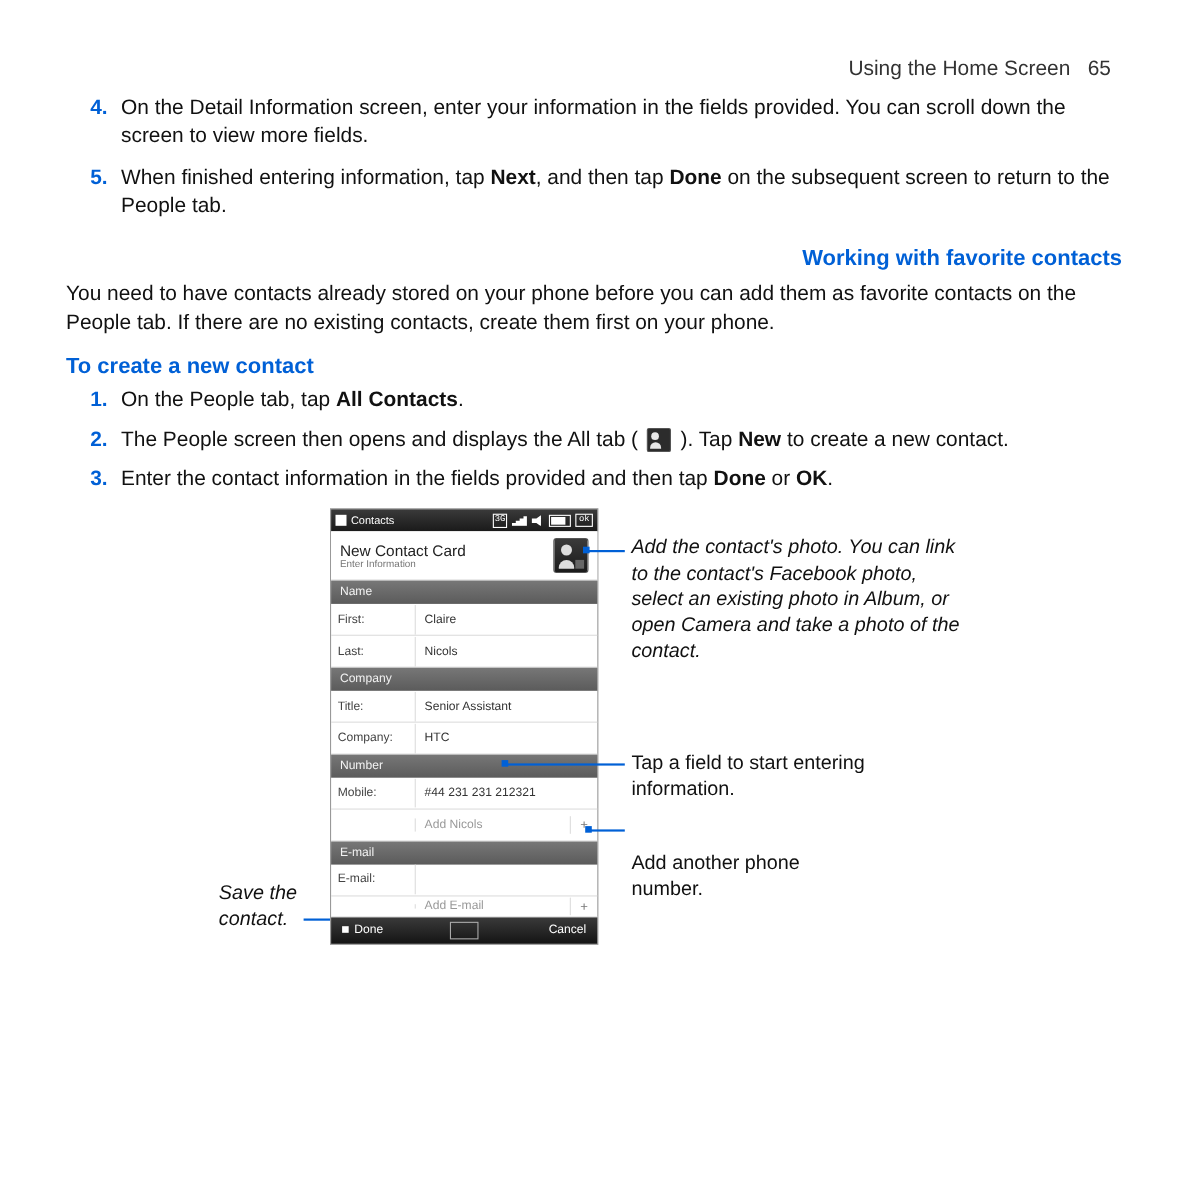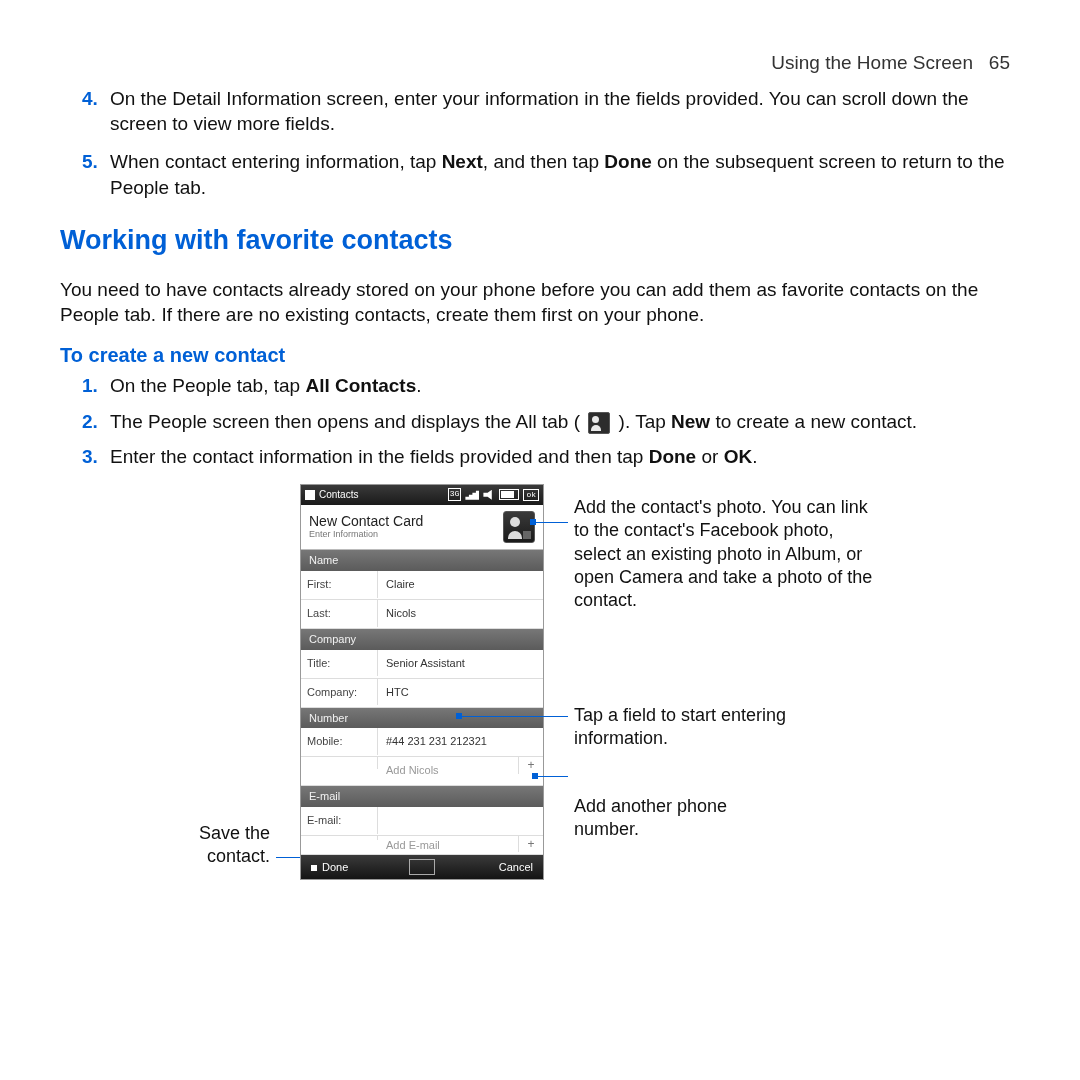--- a/index.html
+++ b/index.html
@@ -30,23 +30,24 @@
     margin-bottom: 12px;
   }
   ol.continued li .num {
     position: absolute;
     left: -28px;
     color: #0060d6;
     font-weight: bold;
   }
   h2.section {
     color: #0060d6;
-    font-size: 27px;
-    margin: 22px 0 18px 0;
+    font-size: 20px;
+    margin: 22px 0 6px 0;
     font-weight: bold;
+    text-align: right;
   }
   .body-text {
     margin: 0 0 14px 0;
   }
   h3.sub {
     color: #0060d6;
     font-size: 20px;
     font-weight: bold;
     margin: 10px 0 4px 0;
   }
@@ -123,21 +124,21 @@
   .cardhead .titlebox .t2{font-size:9px;color:#777;}
   .photo-icon{width:30px;height:30px;background:linear-gradient(#3a3a3a,#1a1a1a);border:1px solid #555;border-radius:3px;position:relative;}
   .photo-icon::before{content:"";position:absolute;left:6px;top:5px;width:10px;height:10px;border-radius:50%;background:#ddd;}
   .photo-icon::after{content:"";position:absolute;left:4px;bottom:3px;width:14px;height:8px;border-radius:7px 7px 0 0;background:#ddd;}
   .photo-icon .corner{position:absolute;right:3px;bottom:3px;width:8px;height:8px;background:#666;}
   .grp{
     background:linear-gradient(#777,#5b5b5b);
     color:#f2f2f2;font-size:11px;padding:3px 8px;
   }
   .row{
-    display:flex;align-items:flex-start;border-bottom:1px solid #ddd;
+    display:flex;align-items:center;border-bottom:1px solid #ddd;
     min-height:28px;
   }
   .row .lbl{
     width:64px;padding:6px 6px;color:#444;font-size:11px;
     border-right:1px solid #ddd;
     display:flex;align-items:center;
   }
   .row .val{
     flex:1;padding:6px 8px;color:#333;font-size:11px;display:flex;align-items:center;
   }
@@ -176,21 +177,21 @@
   <span>65</span>
 </div>
 
 <ol class="continued">
   <li>
     <span class="num">4.</span>
     <span>On the Detail Information screen, enter your information in the fields provided. You can scroll down the screen to view more fields.</span>
   </li>
   <li>
     <span class="num">5.</span>
-    <span>When contact entering information, tap </span><span class="bold">Next</span><span>, and then tap </span><span class="bold">Done</span><span> on the subsequent screen to return to the People tab.</span>
+    <span>When finished entering information, tap </span><span class="bold">Next</span><span>, and then tap </span><span class="bold">Done</span><span> on the subsequent screen to return to the People tab.</span>
   </li>
 </ol>
 
 <h2 class="section">Working with favorite contacts</h2>
 <p class="body-text">You need to have contacts already stored on your phone before you can add them as favorite contacts on the People tab. If there are no existing contacts, create them first on your phone.</p>
 
 <h3 class="sub">To create a new contact</h3>
 
 <ol class="steps">
   <li>
@@ -202,21 +203,21 @@
     <span>The People screen then opens and displays the All tab ( </span><span class="inline-icon"></span><span> ). Tap </span><span class="bold">New</span><span> to create a new contact.</span>
   </li>
   <li>
     <span class="num">3.</span>
     <span>Enter the contact information in the fields provided and then tap </span><span class="bold">Done</span><span> or </span><span class="bold">OK</span><span>.</span>
   </li>
 </ol>
 
 <div class="figure-wrap">
   <div class="left-annot">
-    <div class="annot" style="right:30px;top:338px;text-align:right;">
+    <div class="annot" style="right:30px;top:338px;text-align:left;font-style:italic;">
       <span>Save the</span><br>
       <span>contact.</span>
     </div>
     <div class="line" style="right:-22px;top:373px;width:46px;"></div>
     <div class="end-sq" style="right:-26px;top:370px;"></div>
   </div>
 
   <div class="phone">
     <div class="statusbar">
       <div class="left">
@@ -282,21 +283,21 @@
       <span><span class="done-dot"></span><span>Done</span></span>
       <span class="kb"></span>
       <span>Cancel</span>
     </div>
   </div>
 
   <div class="right-annot">
 
     <div class="line" style="left:-26px;top:38px;width:34px;"></div>
     <div class="end-sq" style="left:-30px;top:35px;"></div>
-    <div class="annot" style="left:14px;top:12px;width:310px;">Add the contact's photo. You can link to the contact's Facebook photo, select an existing photo in Album, or open Camera and take a photo of the contact.</div>
+    <div class="annot" style="left:14px;top:24px;width:310px;font-style:italic;">Add the contact's photo. You can link to the contact's Facebook photo, select an existing photo in Album, or open Camera and take a photo of the contact.</div>
 
     <div class="line" style="left:-100px;top:232px;width:108px;"></div>
     <div class="end-sq" style="left:-104px;top:229px;"></div>
     <div class="annot" style="left:14px;top:220px;width:300px;">Tap a field to start entering information.</div>
 
     <div class="line" style="left:-24px;top:292px;width:32px;"></div>
     <div class="end-sq" style="left:-28px;top:289px;"></div>
     <div class="annot" style="left:14px;top:311px;width:200px;">Add another phone number.</div>
   </div>
 </div>

